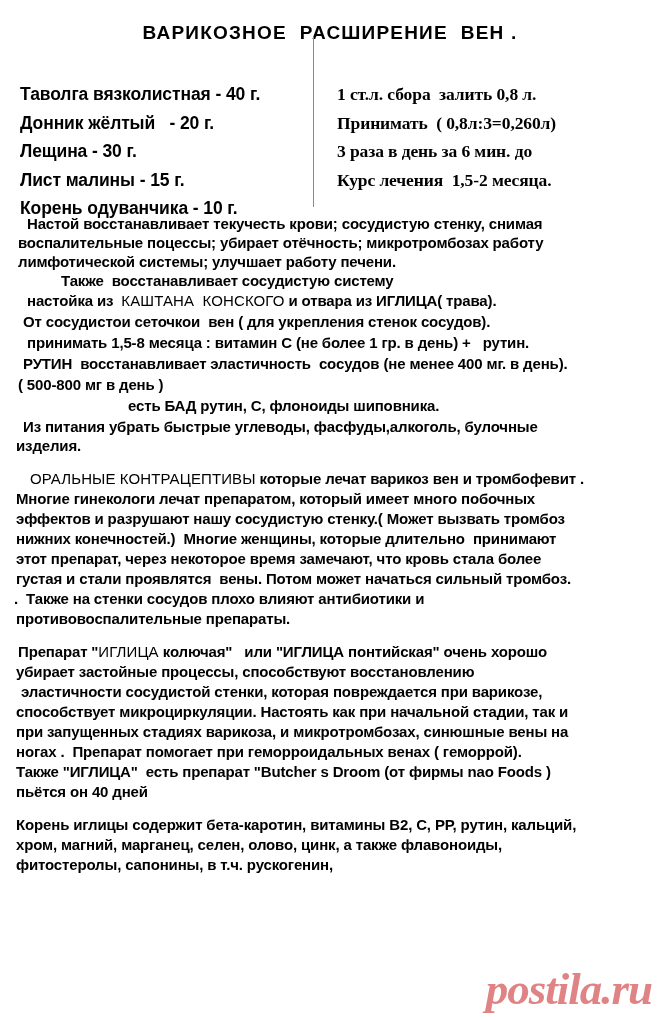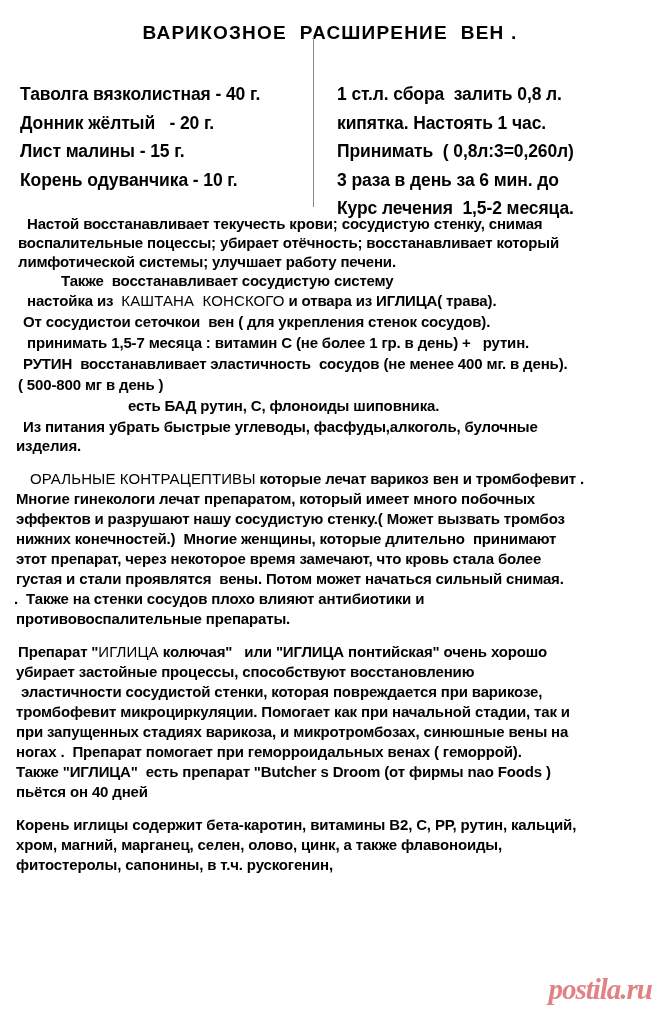--- a/index.html
+++ b/index.html
@@ -52,21 +52,21 @@
     height: 170px;
     background: #8a8a8a;
   }
 
   .recipe-col {
     position: absolute;
     top: 16px;
     margin-top: 27px;
   }
   .recipe-col.left  { left: 20px;  width: 288px; }
-  .recipe-col.right { left: 337px; width: 315px; }
+  .recipe-col.right { left: 337px; width: 315px; font-family: Liberation Serif, serif; }
 
   .recipe-row {
     font-size: 17.5px;
     font-weight: bold;
     line-height: 28.5px;
     white-space: pre;
     letter-spacing: -0.1px;
   }
 
   
@@ -101,79 +101,79 @@
   }
 
   
   .watermark {
     position: absolute;
     right: 8px;
     bottom: 8px;
     font-family: "Liberation Serif", "DejaVu Serif", serif;
     font-style: italic;
     font-weight: bold;
-    font-size: 29px;
+    font-size: 45px;
     line-height: 46px;
     letter-spacing: -1px;
     color: #e08385;
     white-space: pre;
     user-select: none;
   }
 </style>
 </head>
 <body>
 
 <div class="page">
 
   <h1 class="doc-title">ВАРИКОЗНОЕ  РАСШИРЕНИЕ  ВЕН .</h1>
 
   <div class="recipe-table">
     <div class="recipe-divider"></div>
 
     <div class="recipe-col left" id="ingredients-col">
         <div class="recipe-row">Таволга вязколистная - 40 г.</div>
         <div class="recipe-row">Донник жёлтый   - 20 г.</div>
+        <div class="recipe-row">Лещина - 30 г.</div>
         <div class="recipe-row">Лист малины - 15 г.</div>
         <div class="recipe-row">Корень одуванчика - 10 г.</div>
       </div>
 
     <div class="recipe-col right" id="instructions-col">
         <div class="recipe-row">1 ст.л. сбора  залить 0,8 л.</div>
-        <div class="recipe-row">кипятка. Настоять 1 час.</div>
         <div class="recipe-row">Принимать  ( 0,8л:3=0,260л)</div>
         <div class="recipe-row">3 раза в день за 6 мин. до</div>
         <div class="recipe-row">Курс лечения  1,5-2 месяца.</div>
       </div>
   </div>
 
   <div id="body-text">
       <div class="body-line" style="top: 215px; padding-left: 27px;"><span>Настой восстанавливает текучесть крови; сосудистую стенку, снимая</span></div>
-      <div class="body-line" style="top: 234px; padding-left: 18px;"><span>воспалительные поцессы; убирает отёчность; восстанавливает который</span></div>
+      <div class="body-line" style="top: 234px; padding-left: 18px;"><span>воспалительные поцессы; убирает отёчность; микротромбозах работу</span></div>
       <div class="body-line" style="top: 253px; padding-left: 18px;"><span>лимфотической системы; улучшает работу печени.</span></div>
       <div class="body-line" style="top: 272px; padding-left: 61px;"><span>Также  восстанавливает сосудистую систему</span></div>
       <div class="body-line" style="top: 292px; padding-left: 27px;"><span>настойка из  </span><span class="thin">КАШТАНА  КОНСКОГО</span><span> и отвара из ИГЛИЦА( трава).</span></div>
       <div class="body-line" style="top: 313px; padding-left: 23px;"><span>От сосудистои сеточкои  вен ( для укрепления стенок сосудов).</span></div>
-      <div class="body-line" style="top: 334px; padding-left: 27px;"><span>принимать 1,5-7 месяца : витамин С (не более 1 гр. в день) +   рутин.</span></div>
+      <div class="body-line" style="top: 334px; padding-left: 27px;"><span>принимать 1,5-8 месяца : витамин С (не более 1 гр. в день) +   рутин.</span></div>
       <div class="body-line" style="top: 355px; padding-left: 23px;"><span>РУТИН  восстанавливает эластичность  сосудов (не менее 400 мг. в день).</span></div>
       <div class="body-line" style="top: 376px; padding-left: 18px;"><span>( 500-800 мг в день )</span></div>
       <div class="body-line" style="top: 397px; padding-left: 128px;"><span>есть БАД рутин, С, флоноиды шиповника.</span></div>
       <div class="body-line" style="top: 418px; padding-left: 23px;"><span>Из питания убрать быстрые углеводы, фасфуды,алкоголь, булочные</span></div>
       <div class="body-line" style="top: 437px; padding-left: 16px;"><span>изделия.</span></div>
       <div class="body-line" style="top: 470px; padding-left: 30px;"><span class="thin">ОРАЛЬНЫЕ КОНТРАЦЕПТИВЫ</span><span> которые лечат варикоз вен и тромбофевит .</span></div>
       <div class="body-line" style="top: 490px; padding-left: 16px;"><span>Многие гинекологи лечат препаратом, который имеет много побочных</span></div>
       <div class="body-line" style="top: 510px; padding-left: 16px;"><span>эффектов и разрушают нашу сосудистую стенку.( Может вызвать тромбоз</span></div>
       <div class="body-line" style="top: 530px; padding-left: 16px;"><span>нижних конечностей.)  Многие женщины, которые длительно  принимают</span></div>
       <div class="body-line" style="top: 550px; padding-left: 16px;"><span>этот препарат, через некоторое время замечают, что кровь стала более</span></div>
-      <div class="body-line" style="top: 570px; padding-left: 16px;"><span>густая и стали проявлятся  вены. Потом может начаться сильный снимая.</span></div>
+      <div class="body-line" style="top: 570px; padding-left: 16px;"><span>густая и стали проявлятся  вены. Потом может начаться сильный тромбоз.</span></div>
       <div class="body-line" style="top: 590px; padding-left: 14px;"><span>.  Также на стенки сосудов плохо влияют антибиотики и</span></div>
       <div class="body-line" style="top: 610px; padding-left: 16px;"><span>противовоспалительные препараты.</span></div>
       <div class="body-line" style="top: 643px; padding-left: 18px;"><span>Препарат "</span><span class="thin">ИГЛИЦА</span><span> колючая"   или "ИГЛИЦА понтийская" очень хорошо</span></div>
       <div class="body-line" style="top: 663px; padding-left: 16px;"><span>убирает застойные процессы, способствуют восстановлению</span></div>
       <div class="body-line" style="top: 683px; padding-left: 21px;"><span>эластичности сосудистой стенки, которая повреждается при варикозе,</span></div>
-      <div class="body-line" style="top: 703px; padding-left: 16px;"><span>тромбофевит микроциркуляции. Помогает как при начальной стадии, так и</span></div>
+      <div class="body-line" style="top: 703px; padding-left: 16px;"><span>способствует микроциркуляции. Настоять как при начальной стадии, так и</span></div>
       <div class="body-line" style="top: 723px; padding-left: 16px;"><span>при запущенных стадиях варикоза, и микротромбозах, синюшные вены на</span></div>
       <div class="body-line" style="top: 743px; padding-left: 16px;"><span>ногах .  Препарат помогает при геморроидальных венах ( геморрой).</span></div>
       <div class="body-line" style="top: 763px; padding-left: 16px;"><span>Также "ИГЛИЦА"  есть препарат "Butcher s Droom (от фирмы nao Foods )</span></div>
       <div class="body-line" style="top: 783px; padding-left: 16px;"><span>пьётся он 40 дней</span></div>
       <div class="body-line" style="top: 816px; padding-left: 16px;"><span>Корень иглицы содержит бета-каротин, витамины В2, С, РР, рутин, кальций,</span></div>
       <div class="body-line" style="top: 836px; padding-left: 16px;"><span>хром, магний, марганец, селен, олово, цинк, а также флавоноиды,</span></div>
       <div class="body-line" style="top: 856px; padding-left: 16px;"><span>фитостеролы, сапонины, в т.ч. рускогенин,</span></div>
     </div>
 
   <div class="page-number">стр 1</div>

